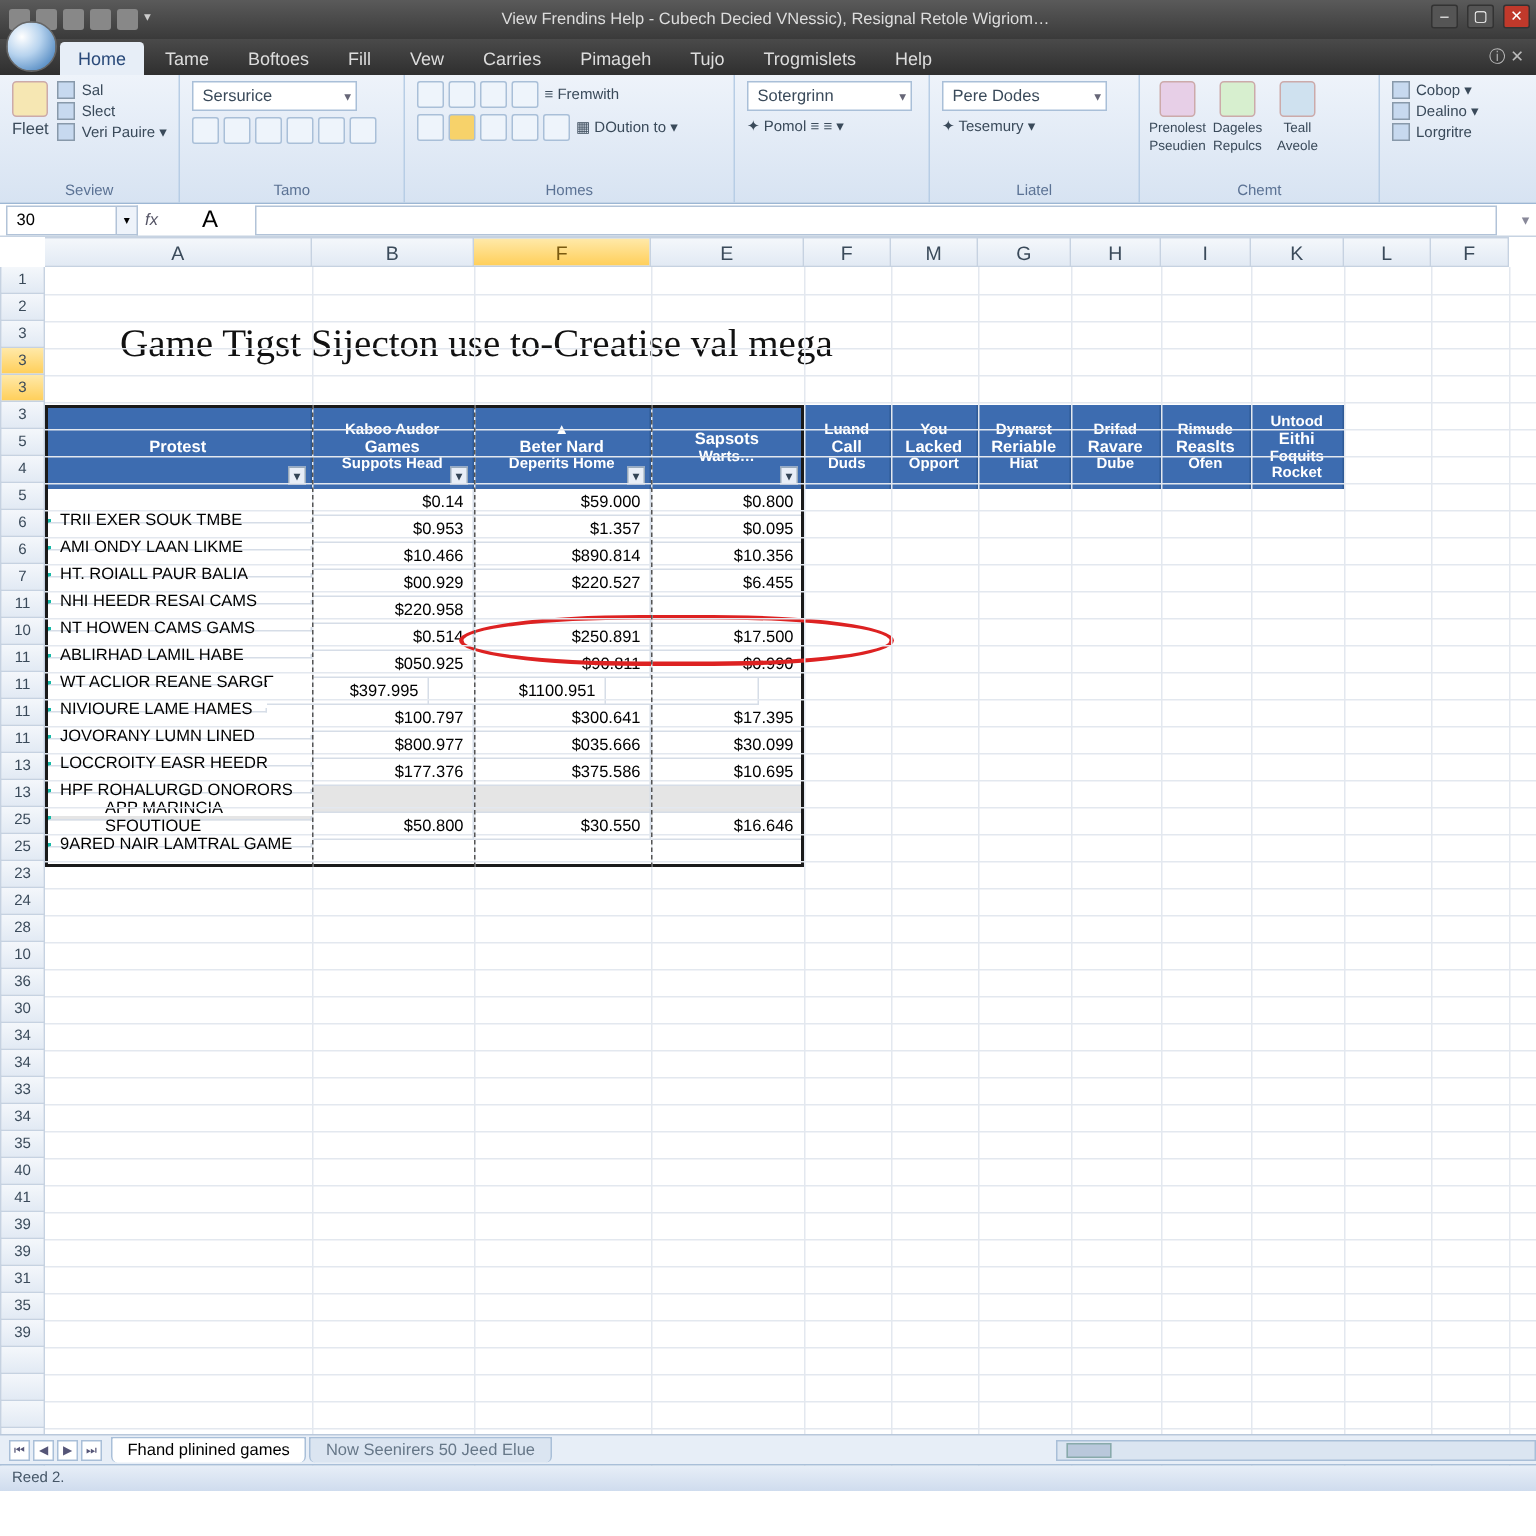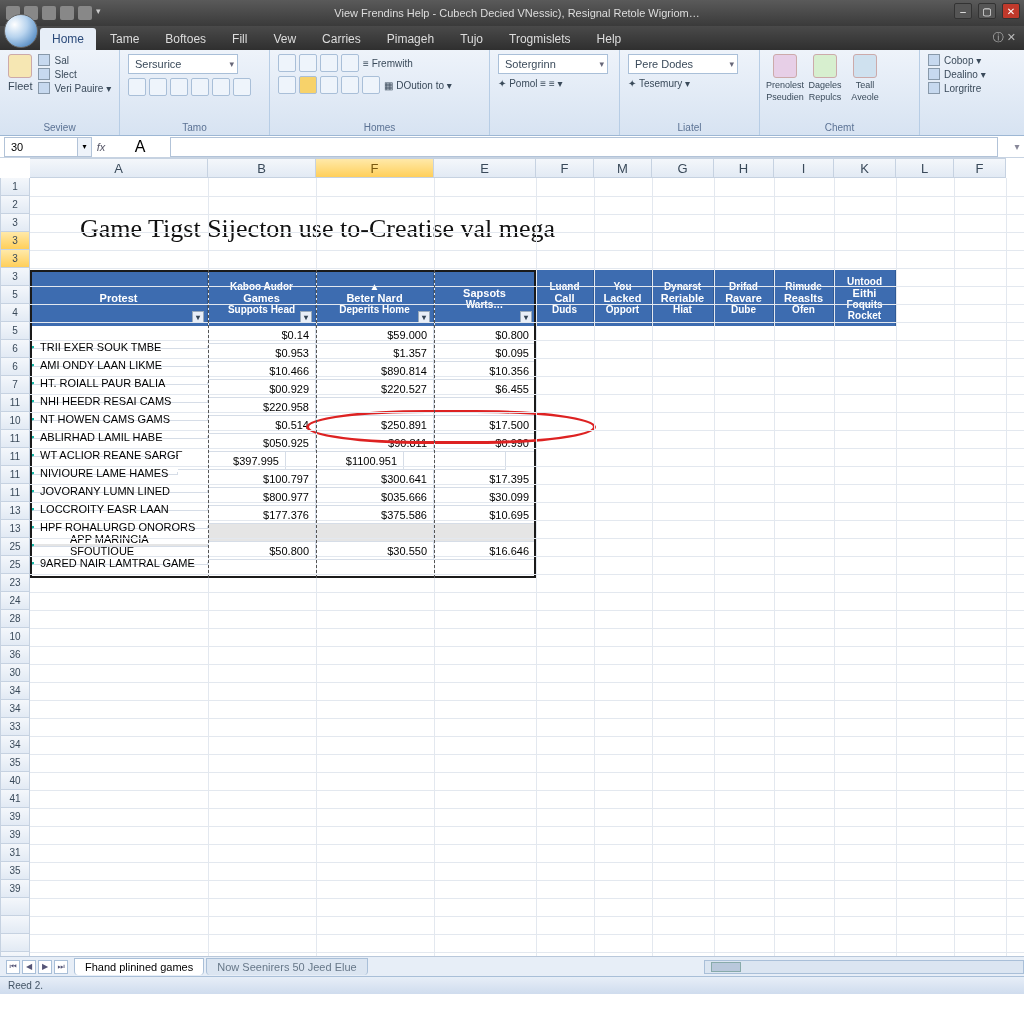--- a/index.html
+++ b/index.html
@@ -414,21 +414,21 @@
           <div class="td num" style="width: 118px;">$1100.951</div>
           <div class="td num" style="width: 102px;"></div>
         </div>
         <div class="tbl-row">
           <div class="td name" style="width: 178px;">JOVORANY LUMN LINED</div>
           <div class="td num" style="width: 108px;">$100.797</div>
           <div class="td num" style="width: 118px;">$300.641</div>
           <div class="td num" style="width: 102px;">$17.395</div>
         </div>
         <div class="tbl-row">
-          <div class="td name" style="width: 178px;">LOCCROITY EASR LAAN</div>
+          <div class="td name" style="width: 178px;">LOCCROITY EASR HEEDR</div>
           <div class="td num" style="width: 108px;">$800.977</div>
           <div class="td num" style="width: 118px;">$035.666</div>
           <div class="td num" style="width: 102px;">$30.099</div>
         </div>
         <div class="tbl-row">
           <div class="td name" style="width: 178px;">HPF ROHALURGD ONORORS</div>
           <div class="td num" style="width: 108px;">$177.376</div>
           <div class="td num" style="width: 118px;">$375.586</div>
           <div class="td num" style="width: 102px; text-align: right;">$10.695</div>
         </div>

